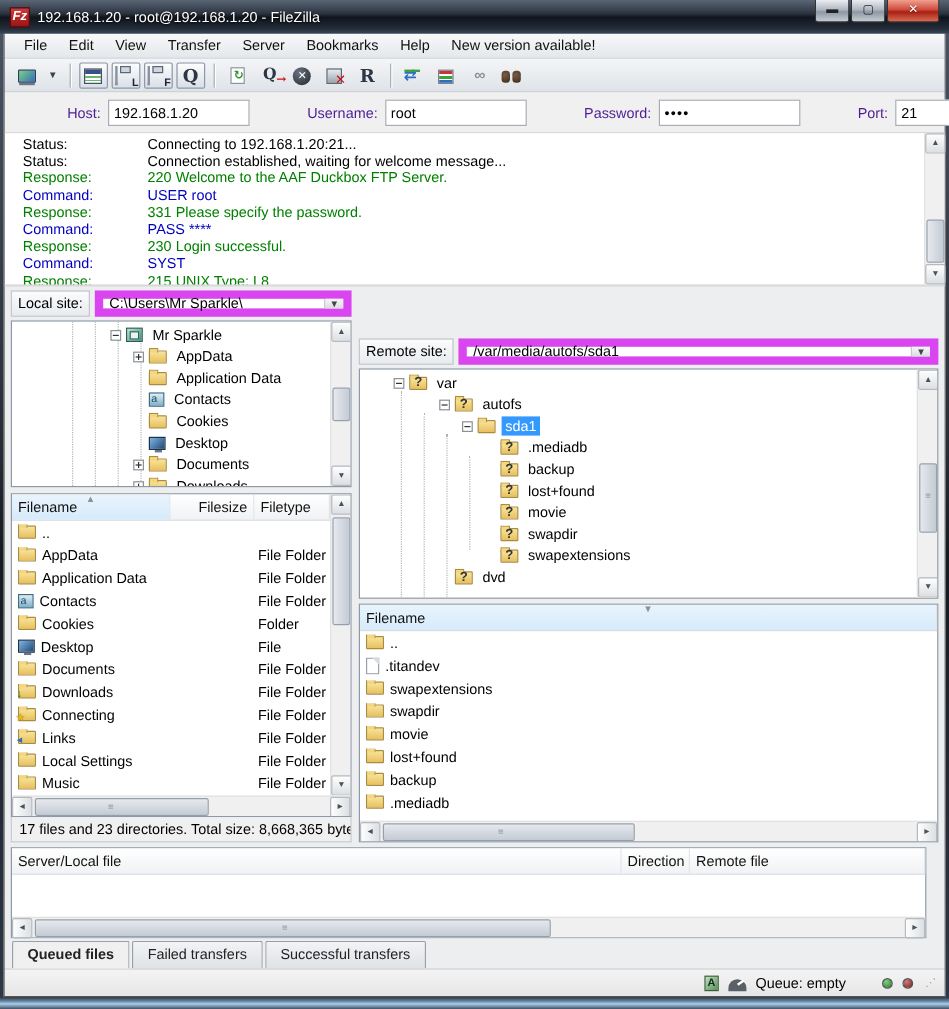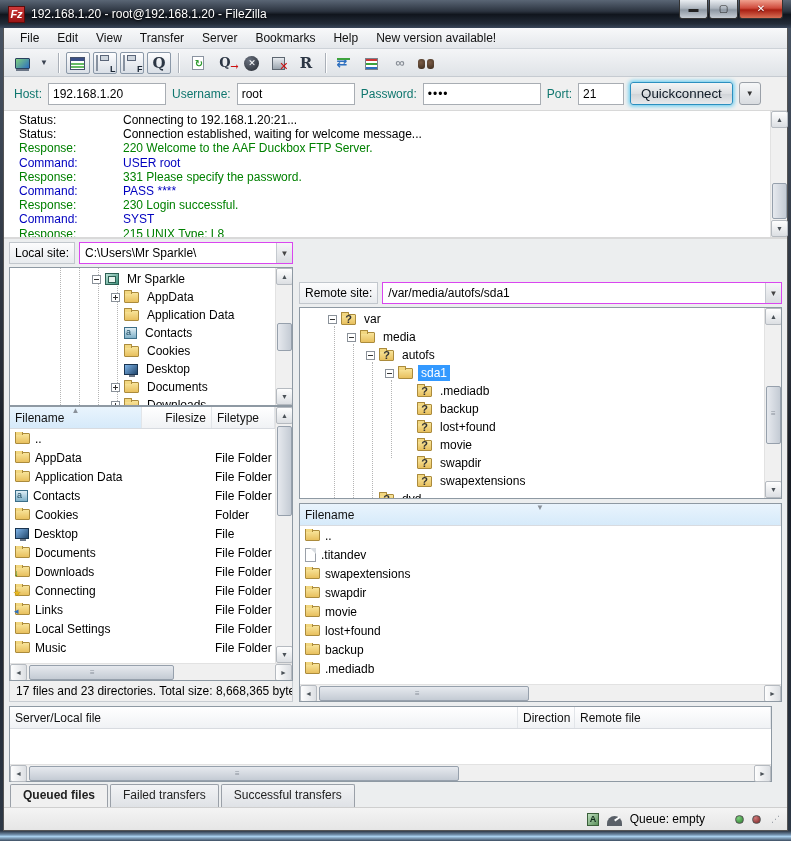--- a/index.html
+++ b/index.html
@@ -58,21 +58,21 @@
     background:linear-gradient(180deg,#cc3333 0 25%,#fff 25% 40%,#3da23d 40% 65%,#fff 65% 80%,#2d6fbf 80%); border:1px solid #7a828c; }
   .ti-link { color:#8a9098; font-size:13px; font-weight:bold; letter-spacing:-2px; }
   .ti-bino { width:16px; height:11px; margin-top:3px; position:relative; }
   .ti-bino::before,.ti-bino::after { content:""; position:absolute; top:0; width:7px; height:10px; background:radial-gradient(circle at 40% 35%,#7a5c46,#3a2a1c); border-radius:3px; }
   .ti-bino::before{left:0;} .ti-bino::after{right:0;}
   .tb-drop { font-size:8px; color:#3a4250; padding:0 3px; }
 
   
   .quickbar { height:34px; display:flex; align-items:center; padding-left:10px; gap:6px;
     background:#f0f0f0; border-bottom:1px solid #d8d8d8; }
-  .qc-label { color:#0f766e; }
+  .qc-label { color:#4c1d95;margin-left:42px; }
   .qc-input { height:22px; border:1px solid #a8adb3; background:#fff; padding:0 4px; font-family:inherit; font-size:12px; color:#000; }
   .qc-host { width:118px; } .qc-user { width:118px; } .qc-pass { width:118px; letter-spacing:1px; } .qc-port { width:46px; }
   .qc-btn { height:23px; padding:0 10px; border:1px solid #2c8fbf; border-radius:3px; color:#0f1a26;
     background:linear-gradient(180deg,#f4f5f6,#dcdfe2 50%,#cfd3d7 51%,#e8eaec); box-shadow:0 0 4px 1px #55c8f0; }
   .qc-dropbtn { height:23px; width:22px; border:1px solid #9aa0a8; border-radius:3px;
     background:linear-gradient(180deg,#f6f7f8,#d9dce0); font-size:8px; color:#333; }
 
   
   .log-wrap { height:128px; display:flex; border-bottom:2px solid #d9d9d9; background:#fff; }
   .log { flex:1; overflow:hidden; padding:2px 0 0 15px; line-height:14.2px; }
@@ -91,27 +91,27 @@
   .vscroll .sb-thumb { left:1px; width:15px; }
   .hscroll .sb-thumb { top:1px; height:15px; background:linear-gradient(180deg,#e6e9ee,#c4cbd4); }
   .sb-grip { position:absolute; font-size:8px; color:#8a919a; }
 
   
   .main { flex:1; display:flex; padding:2px 5px; gap:6px; background:#eceeef; }
   .col { display:flex; flex-direction:column; }
   .col-local { width:284px; } .col-remote { flex:1;margin-top:40px; }
   .sitebar { height:24px; display:flex; align-items:center; gap:4px; margin-bottom:2px; }
   .site-label { white-space:nowrap; background:linear-gradient(180deg,#fcfcfd,#e8ebee); border:1px solid #c2c7cd; padding:3px 5px; }
-  .combo { flex:1; display:flex; height:22px; border:1px solid #d946ef; background:#fff; align-items:center; }
+  .combo { flex:1; display:flex; height:22px; border:7px solid #d946ef; background:#fff; align-items:center; }
   .combo-text { flex:1; padding:0 5px; white-space:nowrap; overflow:hidden; }
   .combo-arrow { width:16px; height:100%; display:flex; align-items:center; justify-content:center; font-size:8px; color:#444;
     background:linear-gradient(180deg,#f5f6f8,#dadde1); border-left:1px solid #c4c9cf; }
 
   .pane { border:1px solid #8e99a3; background:#fff; display:flex; overflow:hidden; }
-  .tree-pane-local { height:139px; margin-bottom:0; }
+  .tree-pane-local { height:139px; margin-bottom:5px; }
   .tree-pane-remote { height:192px; margin-bottom:4px; }
   .tree-body { flex:1; position:relative; overflow:hidden; padding-top:2px; }
   .guide { position:absolute; top:0; bottom:0; border-left:1px dotted #b5b5b5; }
   .trow { height:18px; display:flex; align-items:center; position:relative; white-space:nowrap; }
   .exp { width:9px; height:9px; border:1px solid #8a9199; background:#fff; margin-right:4px; position:relative; flex:none; }
   .exp::before { content:""; position:absolute; left:1px; top:3px; width:5px; height:1px; background:#333; }
   .exp.plus::after { content:""; position:absolute; left:3px; top:1px; width:1px; height:5px; background:#333; }
   .exp-space { width:13px; flex:none; }
   .tlabel { padding:1px 3px; }
   .tlabel.sel { background:#3399ff; color:#fff; }
@@ -492,25 +492,20 @@
           <div class="tree-body">
             <div class="guide" style="left:34px;top:18px"></div>
             <div class="guide" style="left:53px;top:36px"></div>
             <div class="guide" style="left:72px;top:54px"></div>
             <div class="guide" style="left:91px;top:72px;bottom:40px"></div>
             <div class="trow" style="padding-left:28px">
                 <span class="exp"></span>
                 <span class="ic ifolder iq"></span>
                 <span class="tlabel">var</span>
               </div>
-            <div class="trow" style="padding-left:47px">
-                <span class="exp"></span>
-                <span class="ic ifolder"></span>
-                <span class="tlabel">media</span>
-              </div>
             <div class="trow" style="padding-left:66px">
                 <span class="exp"></span>
                 <span class="ic ifolder iq"></span>
                 <span class="tlabel">autofs</span>
               </div>
             <div class="trow" style="padding-left:85px">
                 <span class="exp"></span>
                 <span class="ic ifolder"></span>
                 <span class="tlabel sel">sda1</span>
               </div>

